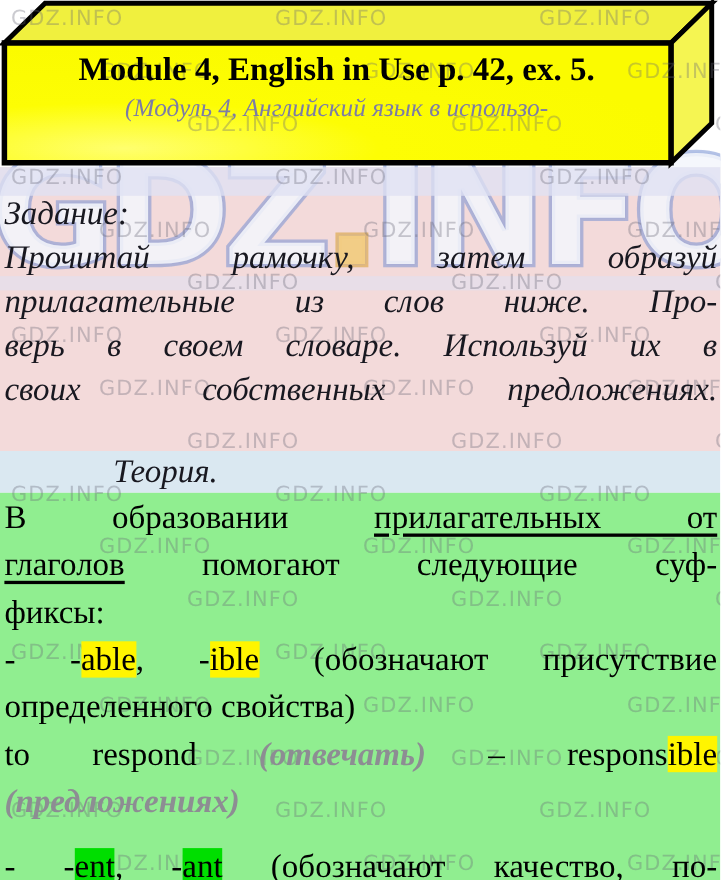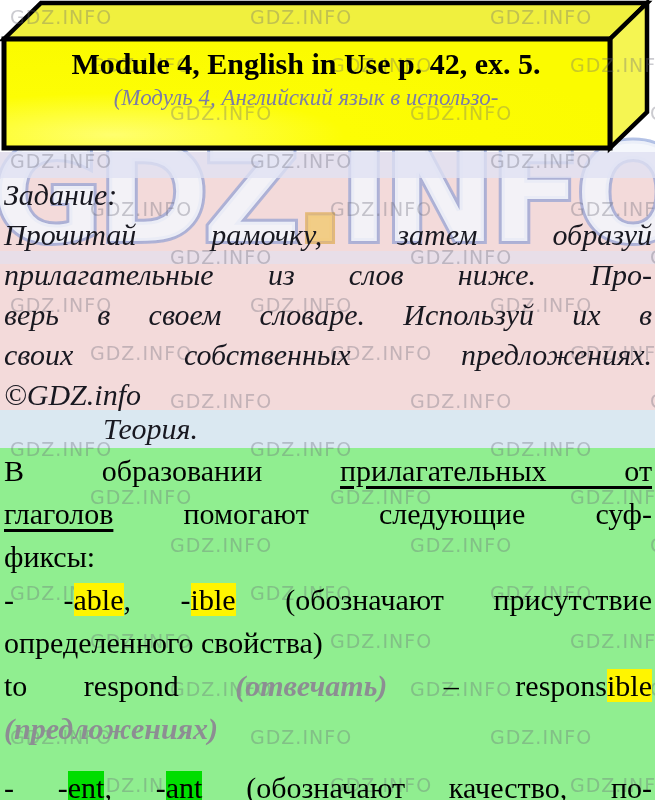--- a/index.html
+++ b/index.html
@@ -153,21 +153,20 @@
       <span class="wm" style="left: 330px; top: 774px;">GDZ.INFO</span>
       <span class="wm" style="left: 570px; top: 774px;">GDZ.INFO</span>
     </div>
 
   <div id="task-block">
       <div class="tline left"><span>Задание:</span></div>
       <div class="tline just"><span>Прочитай рамочку, затем образуй</span></div>
       <div class="tline just"><span>прилагательные из слов ниже. Про-</span></div>
       <div class="tline just"><span>верь в своем словаре. Используй их в</span></div>
       <div class="tline just"><span>своих собственных предложениях.</span></div>
-      <div class="tline left"><span>©GDZ.info</span></div>
     </div>
 
   <div id="theory-label">Теория.</div>
 
   <div id="theory-block">
       <div class="tline just"><span>В образовании </span><span class="u">прилагательных от</span></div>
       <div class="tline just"><span class="u">глаголов</span><span> помогают следующие суф-</span></div>
       <div class="tline left"><span>фиксы:</span></div>
       <div class="tline just"><span>- -</span><span class="hl-yellow">able</span><span>, -</span><span class="hl-yellow">ible</span><span> (обозначают присутствие</span></div>
       <div class="tline left"><span>определенного свойства)</span></div>

